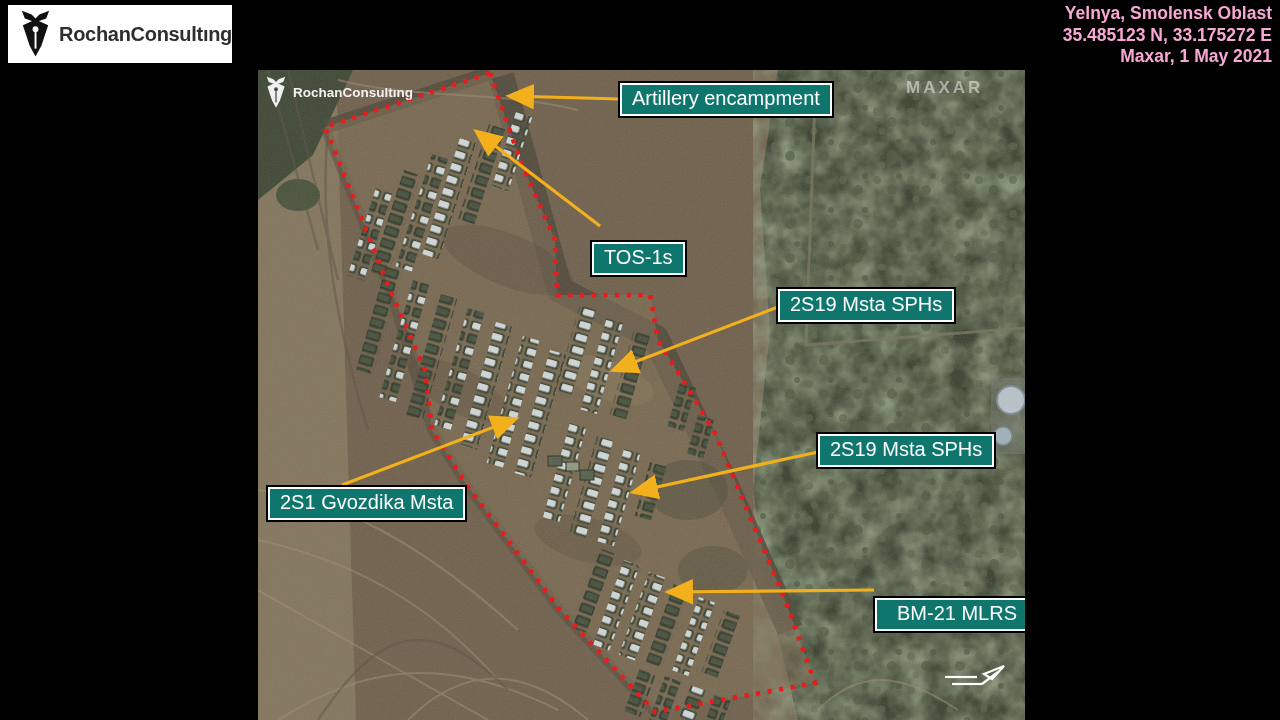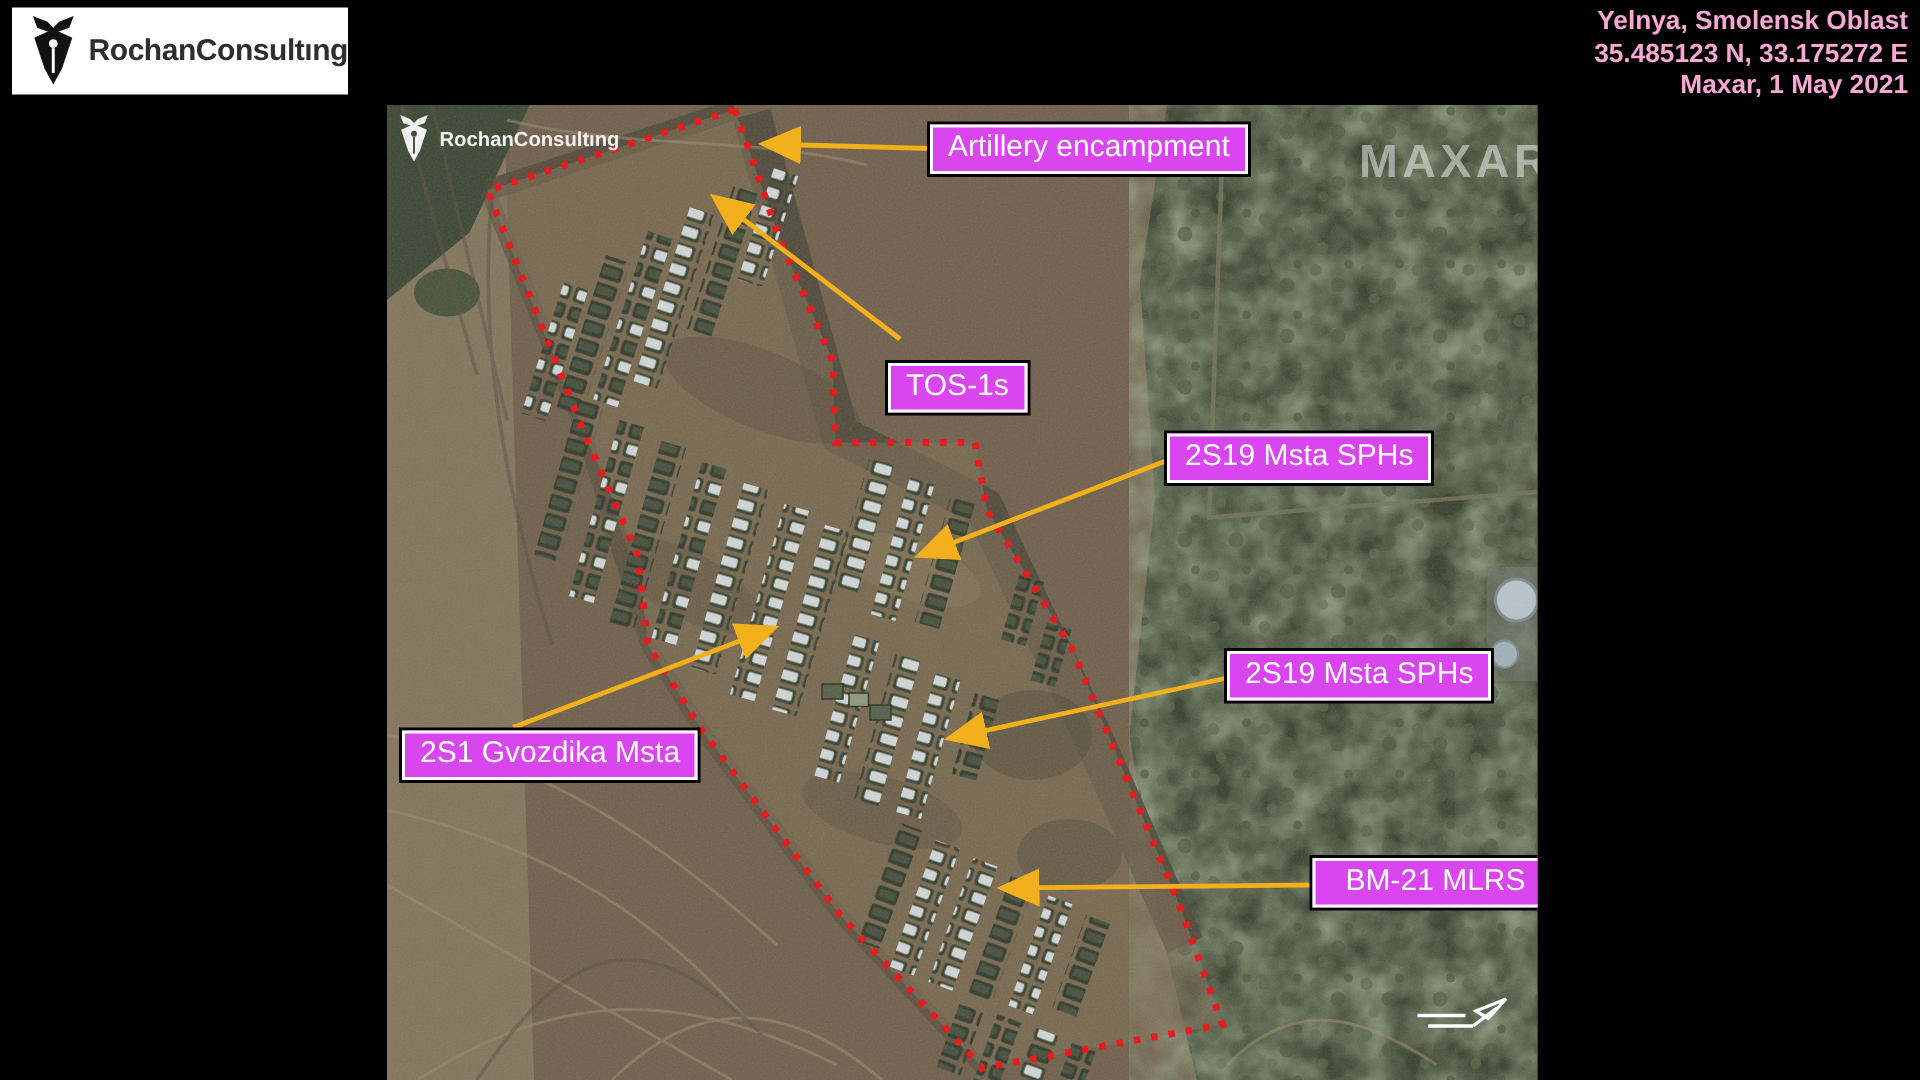--- a/index.html
+++ b/index.html
@@ -7,33 +7,33 @@
          font-family:"Liberation Sans",sans-serif;}
   
   .logo-box{position:absolute;left:8px;top:5px;width:224px;height:58px;background:#fff;
             display:flex;align-items:center;gap:6px;padding-left:10px;box-sizing:border-box;}
   .logo-text{font-size:20px;font-weight:bold;color:#2e2e2e;letter-spacing:-0.3px;}
   .hdr-right{position:absolute;right:8px;top:3px;text-align:right;color:#f9a8d4;
              font-size:17.5px;font-weight:bold;line-height:21.5px;}
   
   .sat{position:absolute;left:258px;top:70px;width:767px;height:650px;overflow:hidden;background:#6f604b;}
   .sat svg.layer{position:absolute;left:0;top:0;}
-  .maxar{position:absolute;left:648px;top:20px;font-size:31px;font-weight:bold;
+  .maxar{position:absolute;left:648px;top:8px;font-size:17px;font-weight:bold;
          letter-spacing:3px;color:rgba(235,235,235,.55);}
   .wm{position:absolute;left:6px;top:6px;display:flex;align-items:center;gap:5px;opacity:.92;}
   .wm-text{color:#fff;font-size:13.5px;font-weight:bold;}
   
-  .lbl{position:absolute;background:#d946ef;color:#fff;border:2.5px solid #fff;
+  .lbl{position:absolute;background:#0f766e;color:#fff;border:2.5px solid #fff;
        box-shadow:0 0 0 2px #000;padding:2px 10px 4px 10px;font-size:20px;white-space:nowrap;}
   #lbl-artillery{left:362px;top:13px;}
   #lbl-tos1{left:334px;top:172px;}
   #lbl-msta1{left:520px;top:219px;}
   #lbl-gvozdika{left:10px;top:417px;}
   #lbl-msta2{left:560px;top:364px;}
-  #lbl-bm21{left:617px;top:502px;padding-left:20px;}
+  #lbl-bm21{left:617px;top:528px;padding-left:20px;}
 </style>
 </head>
 <body>
 
 <div class="stage">
 
   <div class="logo-box">
     <svg width="36" height="50" viewBox="0 0 36 50">
       <path d="M4 1 L14 5 L18 9 L22 5 L32 1 L29 9 L18 13 L7 9 Z" fill="#111"></path>
       <path d="M18 10 L31 16 L24 37 L18 48 L12 37 L5 16 Z" fill="#111"></path>

